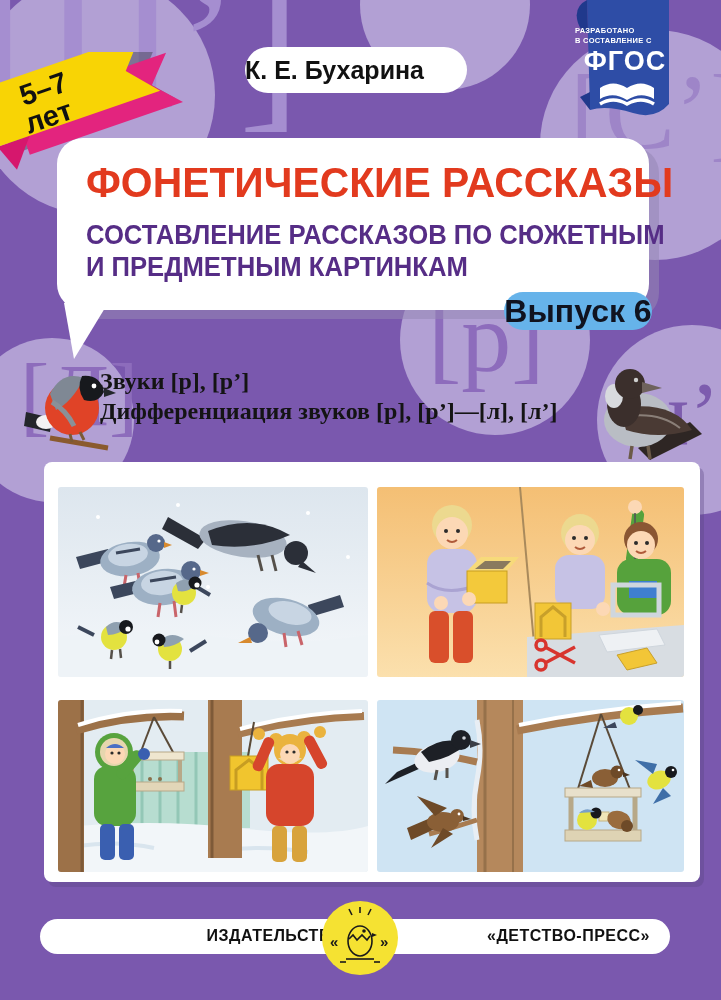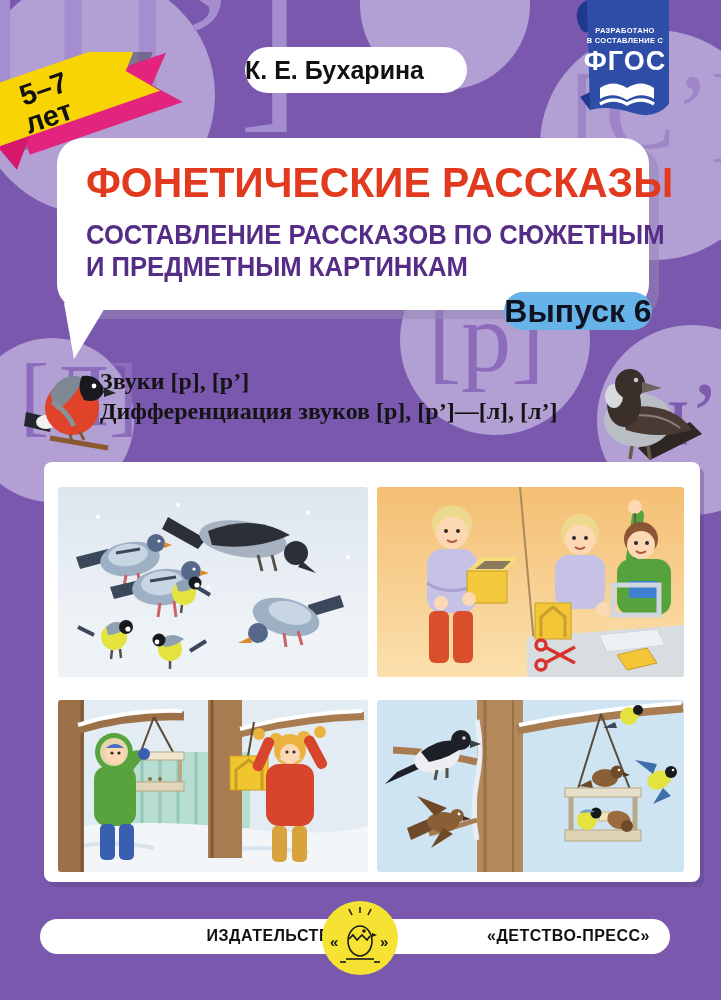--- a/index.html
+++ b/index.html
@@ -33,21 +33,21 @@
   .pic svg{display:block;}
   
   #publisher-bar{position:absolute;left:40px;top:919px;width:630px;height:35px;background:#fff;
                  border-radius:18px;z-index:4;}
   .pub-label{position:absolute;top:8px;color:#111;font-weight:bold;font-size:16px;letter-spacing:.5px;}
   #pub-left{left:110px;width:250px;text-align:center;}
   #pub-right{left:400px;width:210px;text-align:right;}
   #press-logo{position:absolute;left:322px;top:901px;width:76px;height:74px;z-index:5;}
   
   #fgos{position:absolute;left:575px;top:0;width:100px;height:132px;z-index:5;}
-  #fgos .t1,#fgos .t2{position:absolute;width:100%;text-align:center;color:#fff;font-size:7.5px;
+  #fgos .t1,#fgos .t2{position:absolute;width:100%;text-align:left;color:#fff;font-size:7.5px;
                       font-weight:bold;letter-spacing:.3px;}
   #fgos .t1{top:26px;} #fgos .t2{top:36px;}
   #fgos .acr{position:absolute;top:46px;width:100%;text-align:center;color:#ffffff;font-weight:bold;
              font-size:27px;letter-spacing:1px;}
   
   #age-ribbon{position:absolute;left:-8px;top:52px;width:200px;height:125px;z-index:5;}
   .flank{position:absolute;z-index:5;}
 </style>
 </head>
 <body>

